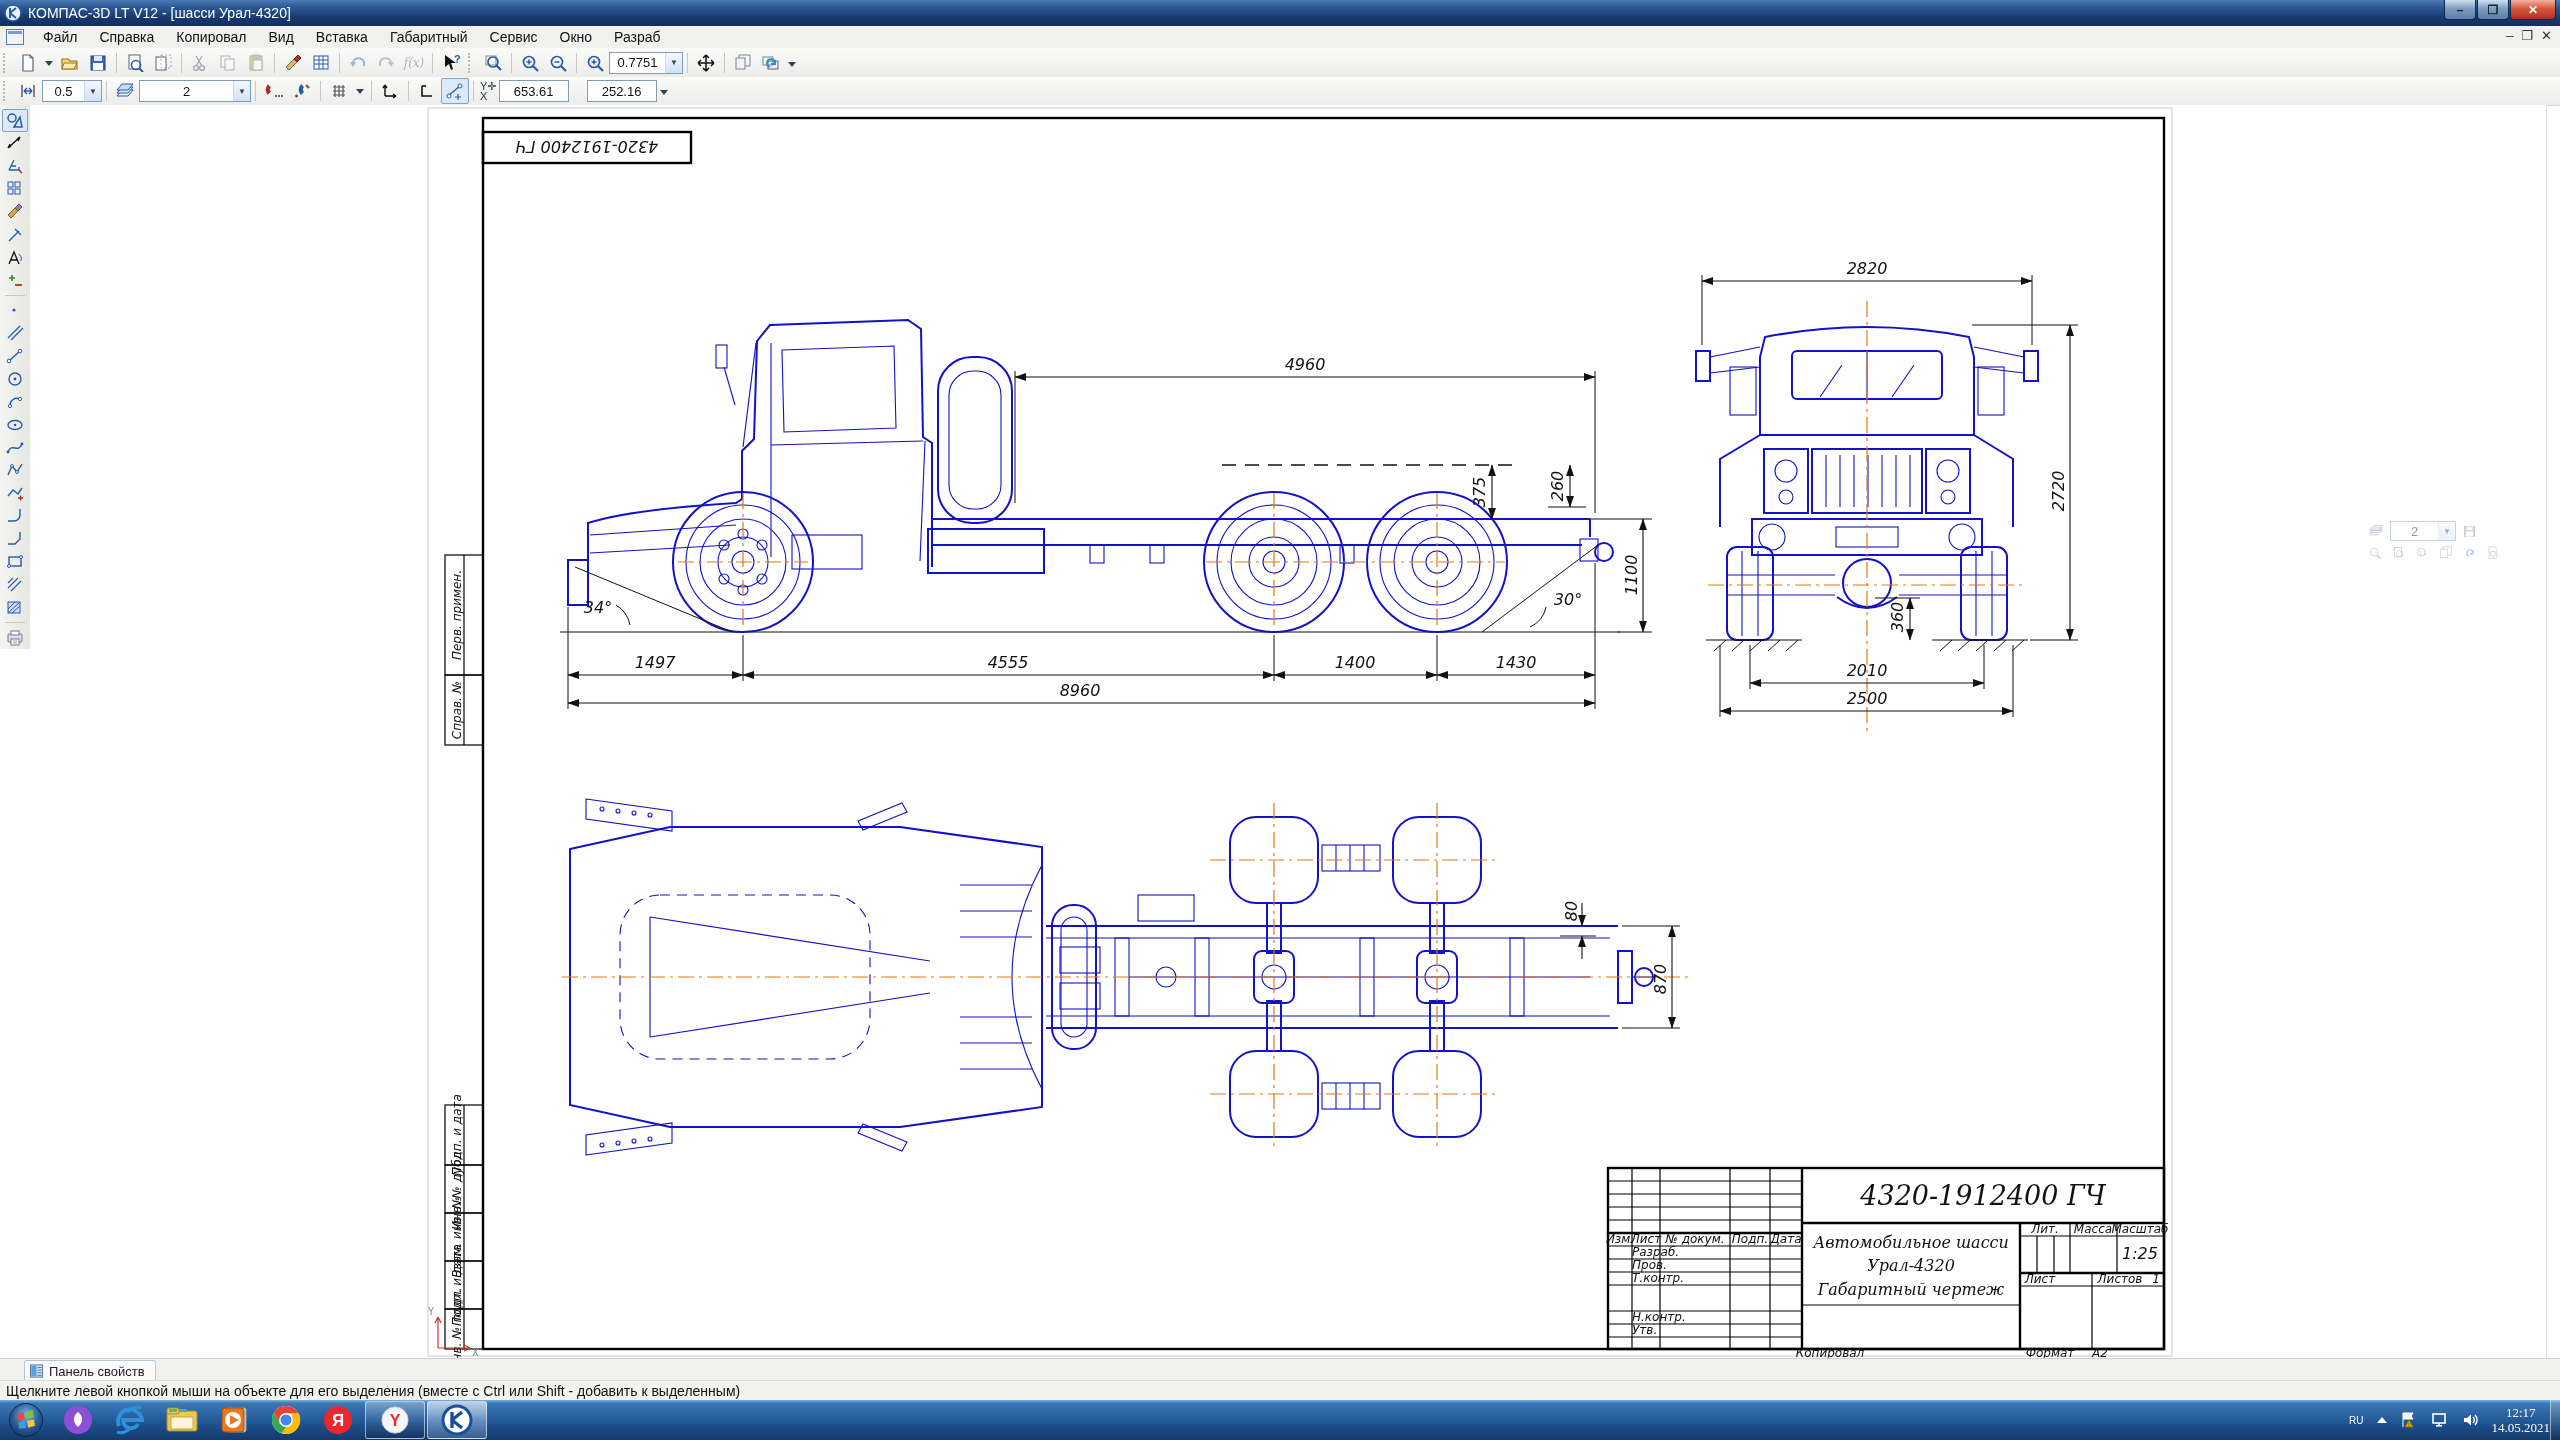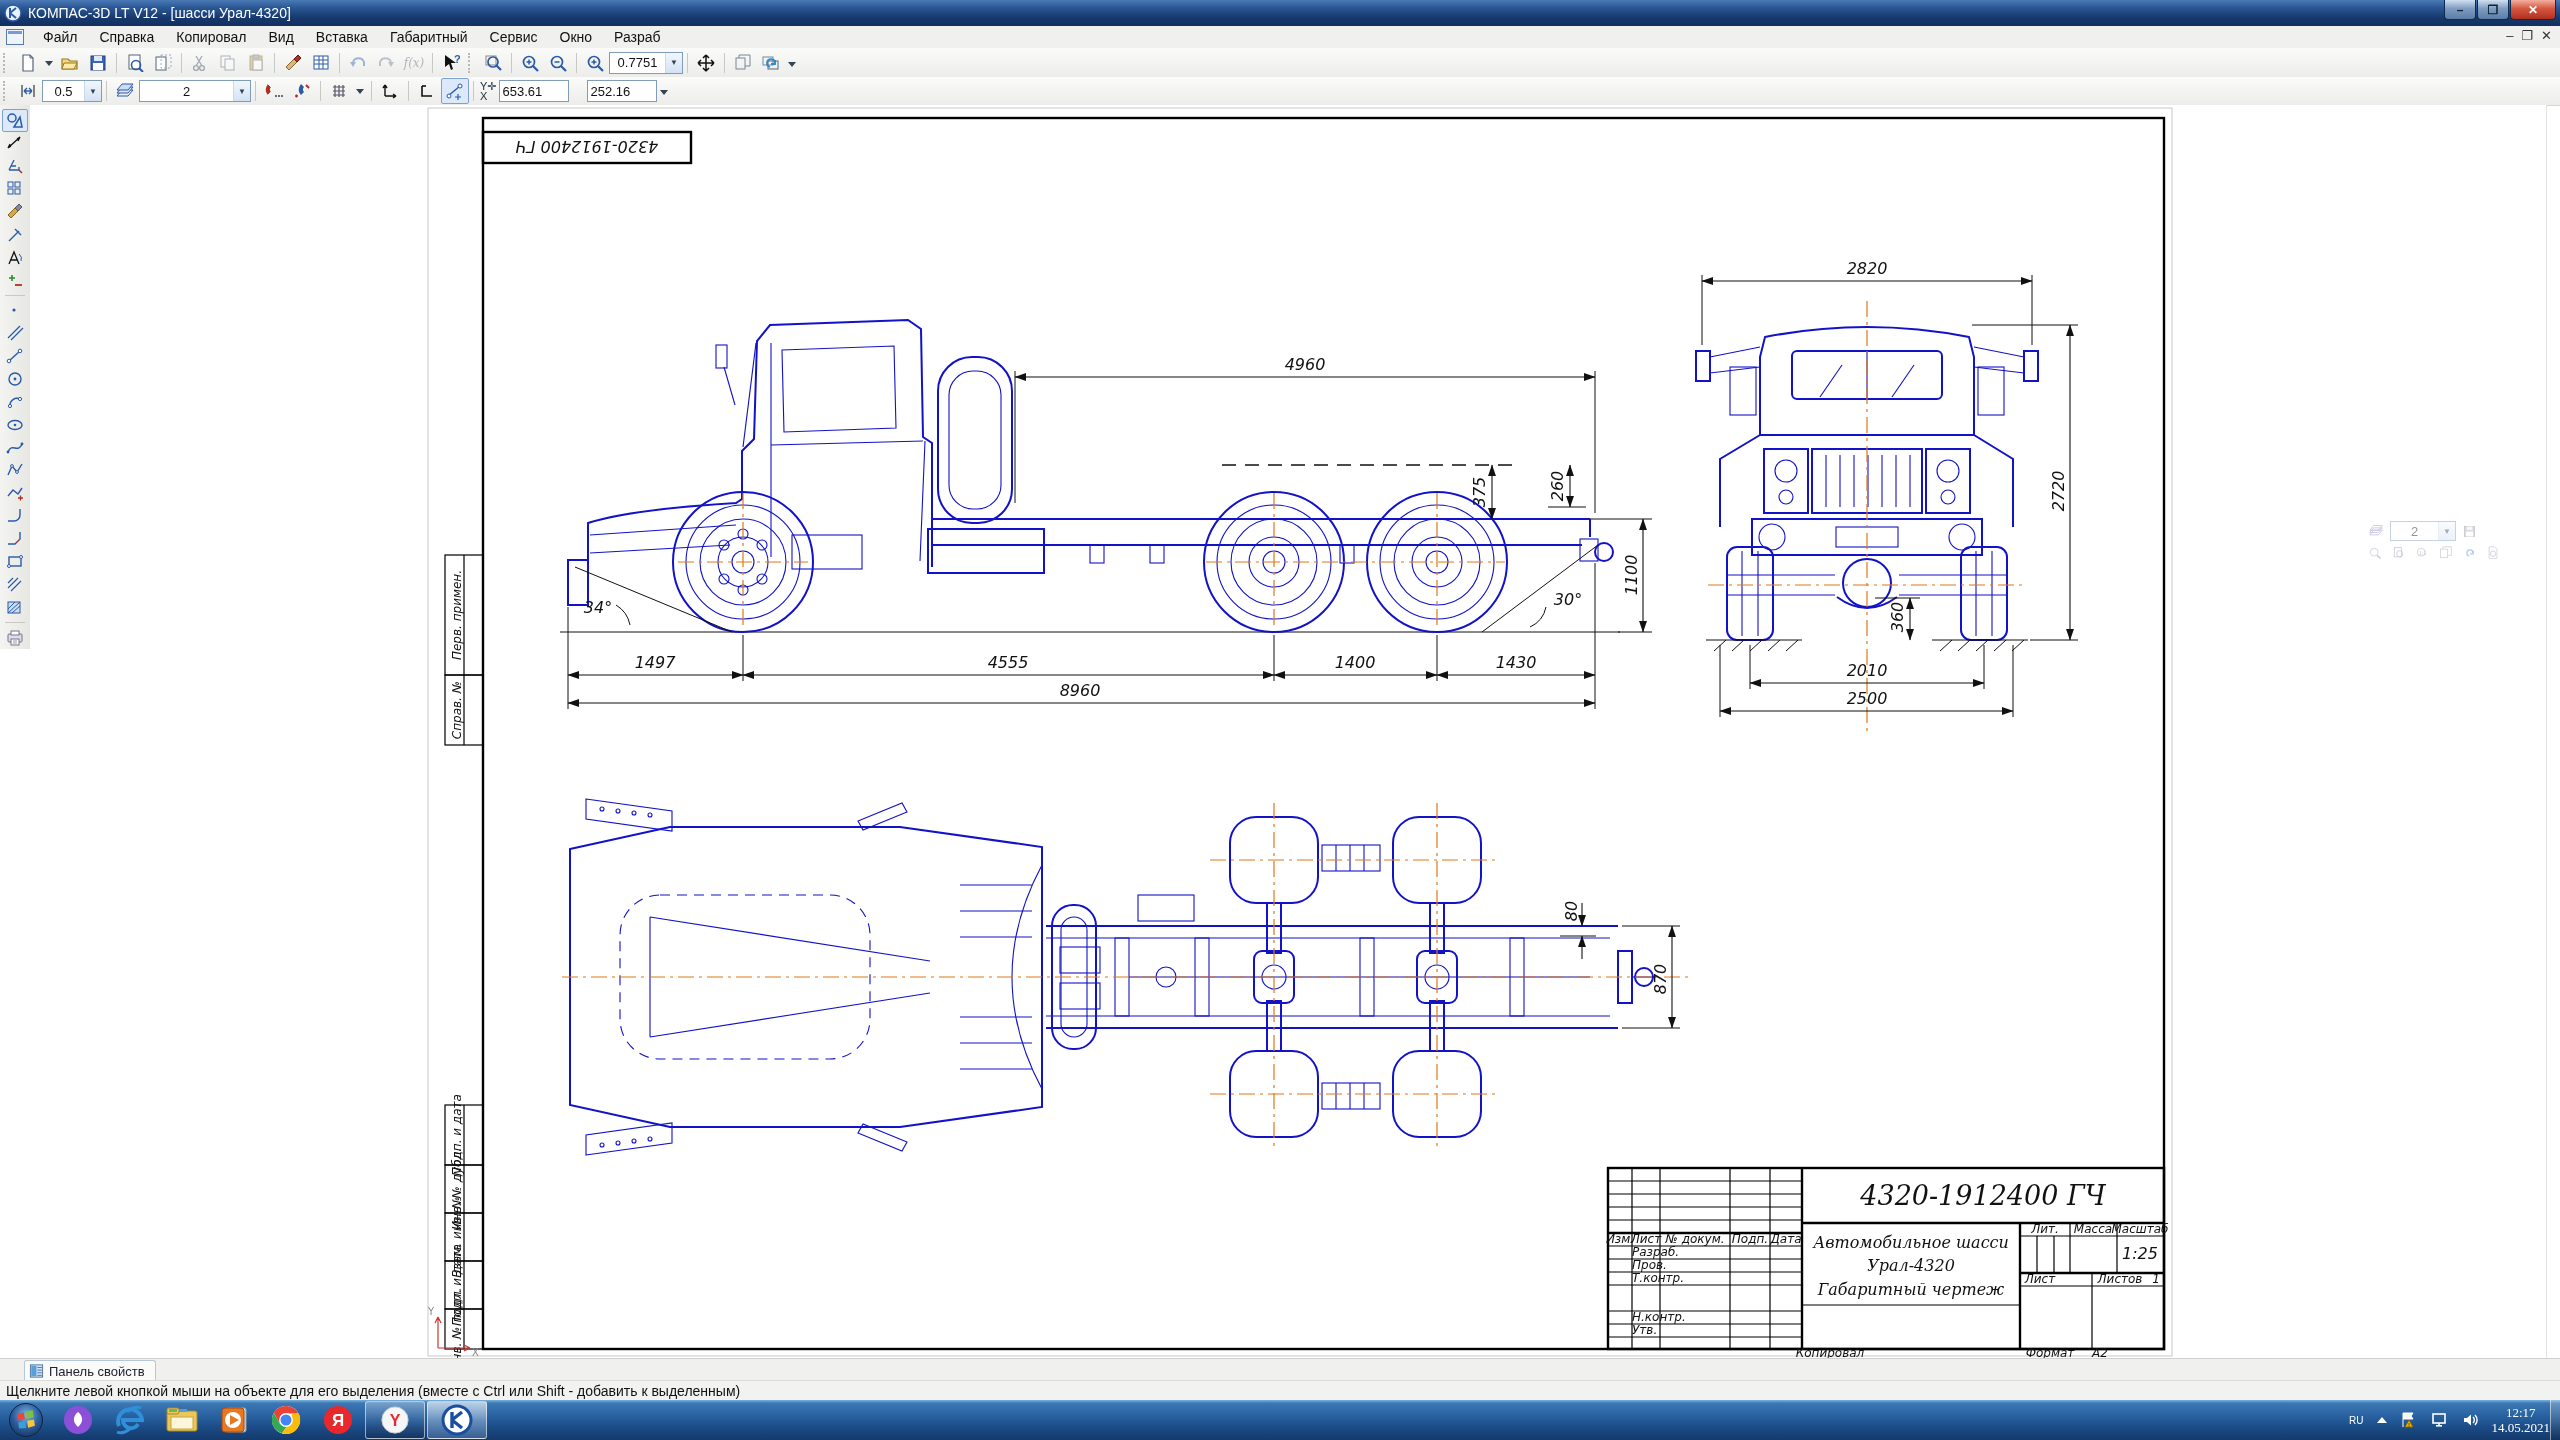--- a/index.html
+++ b/index.html
@@ -31,21 +31,21 @@
   .tbtn.sel{border-color:#7da2d0;background:#dbe9fb;}
   .tbtn.dis{opacity:.45;}
   .sep{width:1px;height:20px;background:#c9c9c4;margin:0 4px;}
   .combo{height:20px;border:1px solid #7f9db9;background:#fff;display:flex;align-items:center;
     font-size:13px;color:#111;text-align:center;}
   .combo .val{padding:0 4px;flex:1;}
   .combo .dd{width:16px;height:100%;border-left:1px solid #c9d8ea;
     background:linear-gradient(180deg,#f2f7fd,#d3e2f3);display:flex;align-items:center;justify-content:center;
     font-size:8px;color:#345;}
   .numfield{height:20px;border:1px solid #7f9db9;background:#fff;font-size:13px;color:#111;
-    display:flex;align-items:center;padding:0 3px;overflow:hidden;}
+    display:flex;align-items:center;padding:0 3px;overflow:hidden;justify-content:center;}
   .lbl-yx{font-size:11px;color:#234;line-height:10px;margin:0 2px;}
   
   #leftbar{position:absolute;left:0;top:105px;width:30px;height:540px;
     background:linear-gradient(90deg,#f4f4f2,#e6e6e2);border-right:1px solid #d6d6d2;
     display:flex;flex-direction:column;align-items:center;padding-top:4px;}
   .ltbtn{width:24px;height:23px;display:flex;align-items:center;justify-content:center;border:1px solid transparent;border-radius:2px;}
   .ltbtn.sel{border-color:#7da2d0;background:#dbe9fb;}
   .lsep{width:20px;height:1px;background:#c9c9c4;margin:3px 0;}
   
   #canvas{position:absolute;left:30px;top:105px;width:2516px;height:1253px;background:#fff;

